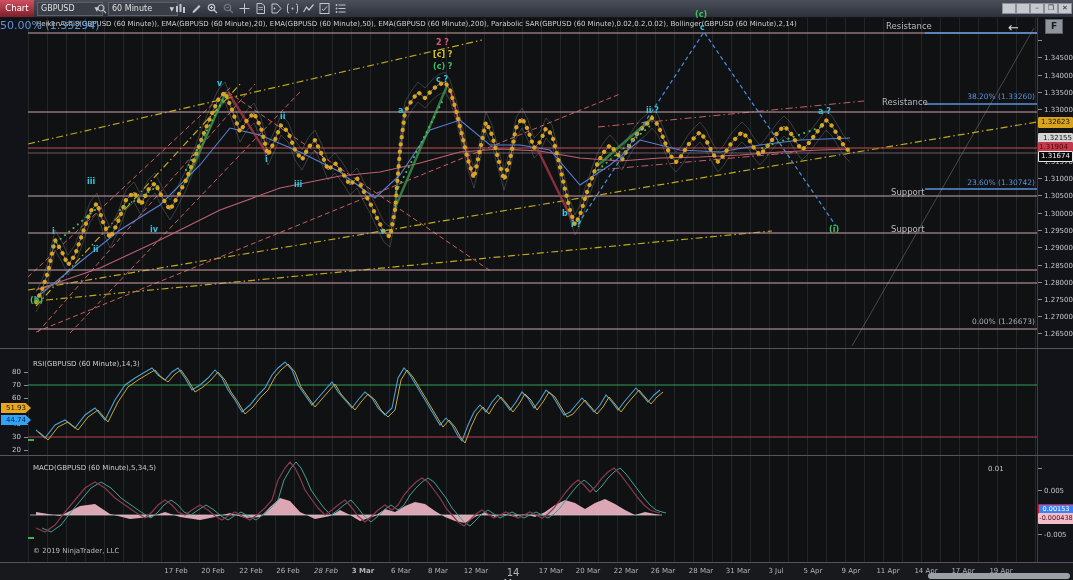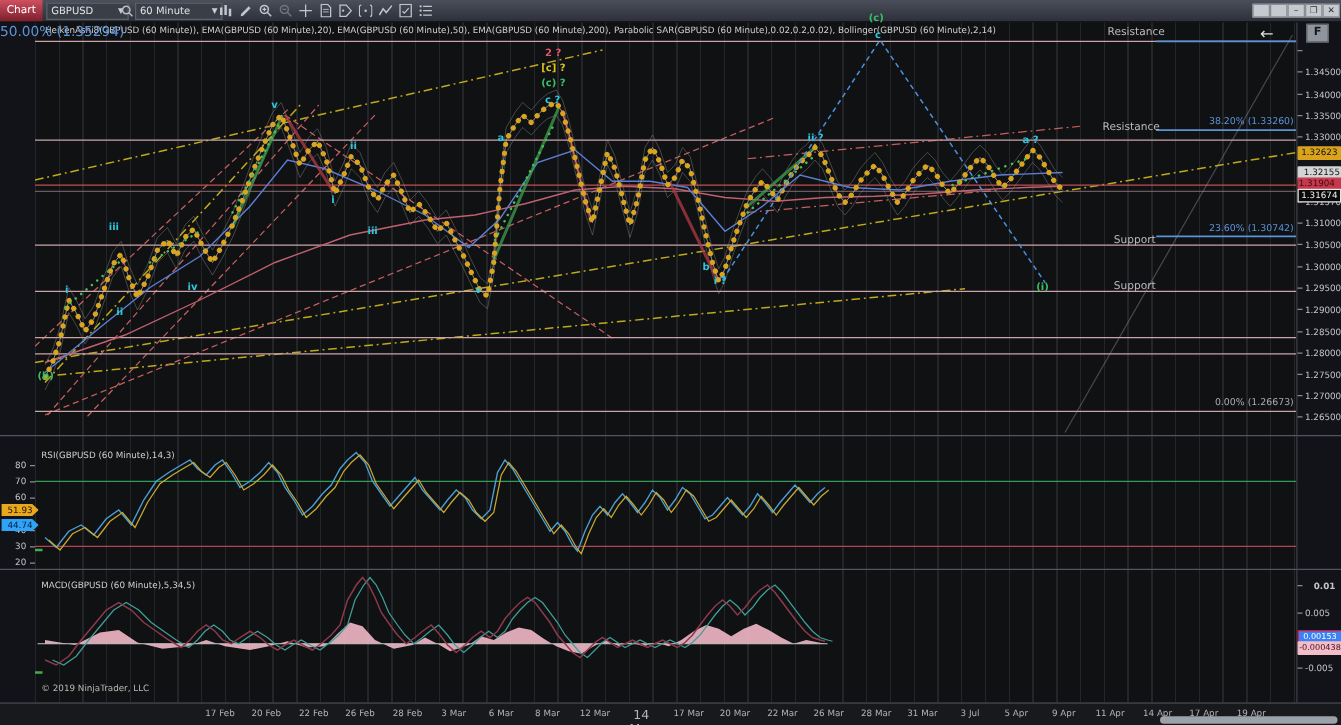--- a/index.html
+++ b/index.html
@@ -310,33 +310,33 @@
     <div style="position: absolute; left: 24px; top: 398px; width: 4px; height: 1px; background: rgb(138, 138, 144);"></div>
     <div style="position: absolute; left: 2px; top: 420px; width: 19px; font-size: 7px; color: rgb(196, 196, 200); text-align: right;">40</div>
     <div style="position: absolute; left: 24px; top: 424px; width: 4px; height: 1px; background: rgb(138, 138, 144);"></div>
     <div style="position: absolute; left: 2px; top: 433px; width: 19px; font-size: 7px; color: rgb(196, 196, 200); text-align: right;">30</div>
     <div style="position: absolute; left: 24px; top: 437px; width: 4px; height: 1px; background: rgb(138, 138, 144);"></div>
     <div style="position: absolute; left: 2px; top: 446px; width: 19px; font-size: 7px; color: rgb(196, 196, 200); text-align: right;">20</div>
     <div style="position: absolute; left: 24px; top: 450px; width: 4px; height: 1px; background: rgb(138, 138, 144);"></div>
     <div style="position: absolute; left: 1px; top: 403px; width: 30px; height: 10px; background: rgb(232, 168, 30); color: rgb(24, 18, 10); font-size: 7px; line-height: 10px; text-align: center; z-index: 5; clip-path: polygon(0px 0px, 82% 0px, 100% 50%, 82% 100%, 0px 100%);">51.93</div>
     <div style="position: absolute; left: 1px; top: 415px; width: 30px; height: 10px; background: rgb(47, 163, 247); color: rgb(6, 32, 56); font-size: 7px; line-height: 10px; text-align: center; z-index: 5; clip-path: polygon(0px 0px, 82% 0px, 100% 50%, 82% 100%, 0px 100%);">44.74</div>
     <div style="position: absolute; left: 1038px; top: 468px; width: 4px; height: 1px; background: rgb(138, 138, 144);"></div>
-    <div style="position: absolute; left: 1051px; top: 465px; font-size: 7px; color: rgb(196, 196, 200); font-weight: bold;">0.01</div>
+    <div style="position: absolute; left: 988px; top: 465px; font-size: 7px; color: rgb(196, 196, 200);">0.01</div>
     <div style="position: absolute; left: 1038px; top: 490px; width: 4px; height: 1px; background: rgb(138, 138, 144);"></div>
     <div style="position: absolute; left: 1044px; top: 487px; font-size: 7px; color: rgb(196, 196, 200);">0.005</div>
     <div style="position: absolute; left: 1038px; top: 534px; width: 4px; height: 1px; background: rgb(138, 138, 144);"></div>
     <div style="position: absolute; left: 1044px; top: 531px; font-size: 7px; color: rgb(196, 196, 200);">-0.005</div>
     <div style="position: absolute; left: 1038px; top: 504px; width: 34px; height: 9px; background: #3b82f6; color: rgb(255, 255, 255); border: 1px solid rgb(216, 24, 56); font-size: 6.5px; line-height: 9px; text-align: center; border-radius: 1px; z-index: 5;">0.00153</div>
     <div style="position: absolute; left: 1038px; top: 513px; width: 34px; height: 9px; background: rgb(243, 189, 201); color: rgb(67, 16, 25); border: 1px solid rgb(243, 189, 201); font-size: 6.5px; line-height: 9px; text-align: center; border-radius: 1px; z-index: 5;">-0.000438</div>
     <div style="position: absolute; left: 159px; top: 567px; width: 34px; text-align: center; font-size: 7px; color: rgb(180, 180, 186);">17 Feb</div>
     <div style="position: absolute; left: 196px; top: 567px; width: 34px; text-align: center; font-size: 7px; color: rgb(180, 180, 186);">20 Feb</div>
     <div style="position: absolute; left: 234px; top: 567px; width: 34px; text-align: center; font-size: 7px; color: rgb(180, 180, 186);">22 Feb</div>
     <div style="position: absolute; left: 271px; top: 567px; width: 34px; text-align: center; font-size: 7px; color: rgb(180, 180, 186);">26 Feb</div>
-    <div style="position: absolute; left: 309px; top: 567px; width: 34px; text-align: center; font-size: 7px; color: rgb(180, 180, 186);">28 Feb</div>
-    <div style="position: absolute; left: 346px; top: 567px; width: 34px; text-align: center; font-size: 7px; color: rgb(180, 180, 186);">3 Mar</div>
+    <div style="position: absolute; left: 309px; top: 567px; width: 34px; text-align: center; font-size: 7px; color: rgb(180, 180, 186); font-style: italic;">28 Feb</div>
+    <div style="position: absolute; left: 346px; top: 567px; width: 34px; text-align: center; font-size: 7px; color: rgb(180, 180, 186); font-weight: bold;">3 Mar</div>
     <div style="position: absolute; left: 384px; top: 567px; width: 34px; text-align: center; font-size: 7px; color: rgb(180, 180, 186);">6 Mar</div>
     <div style="position: absolute; left: 421px; top: 567px; width: 34px; text-align: center; font-size: 7px; color: rgb(180, 180, 186);">8 Mar</div>
     <div style="position: absolute; left: 459px; top: 567px; width: 34px; text-align: center; font-size: 7px; color: rgb(180, 180, 186);">12 Mar</div>
     <div style="position: absolute; left: 496px; top: 567px; width: 34px; text-align: center; font-size: 10px; color: rgb(180, 180, 186);">14 Mar</div>
     <div style="position: absolute; left: 534px; top: 567px; width: 34px; text-align: center; font-size: 7px; color: rgb(180, 180, 186);">17 Mar</div>
     <div style="position: absolute; left: 571px; top: 567px; width: 34px; text-align: center; font-size: 7px; color: rgb(180, 180, 186);">20 Mar</div>
     <div style="position: absolute; left: 609px; top: 567px; width: 34px; text-align: center; font-size: 7px; color: rgb(180, 180, 186);">22 Mar</div>
     <div style="position: absolute; left: 646px; top: 567px; width: 34px; text-align: center; font-size: 7px; color: rgb(180, 180, 186);">26 Mar</div>
     <div style="position: absolute; left: 684px; top: 567px; width: 34px; text-align: center; font-size: 7px; color: rgb(180, 180, 186);">28 Mar</div>
     <div style="position: absolute; left: 721px; top: 567px; width: 34px; text-align: center; font-size: 7px; color: rgb(180, 180, 186);">31 Mar</div>

